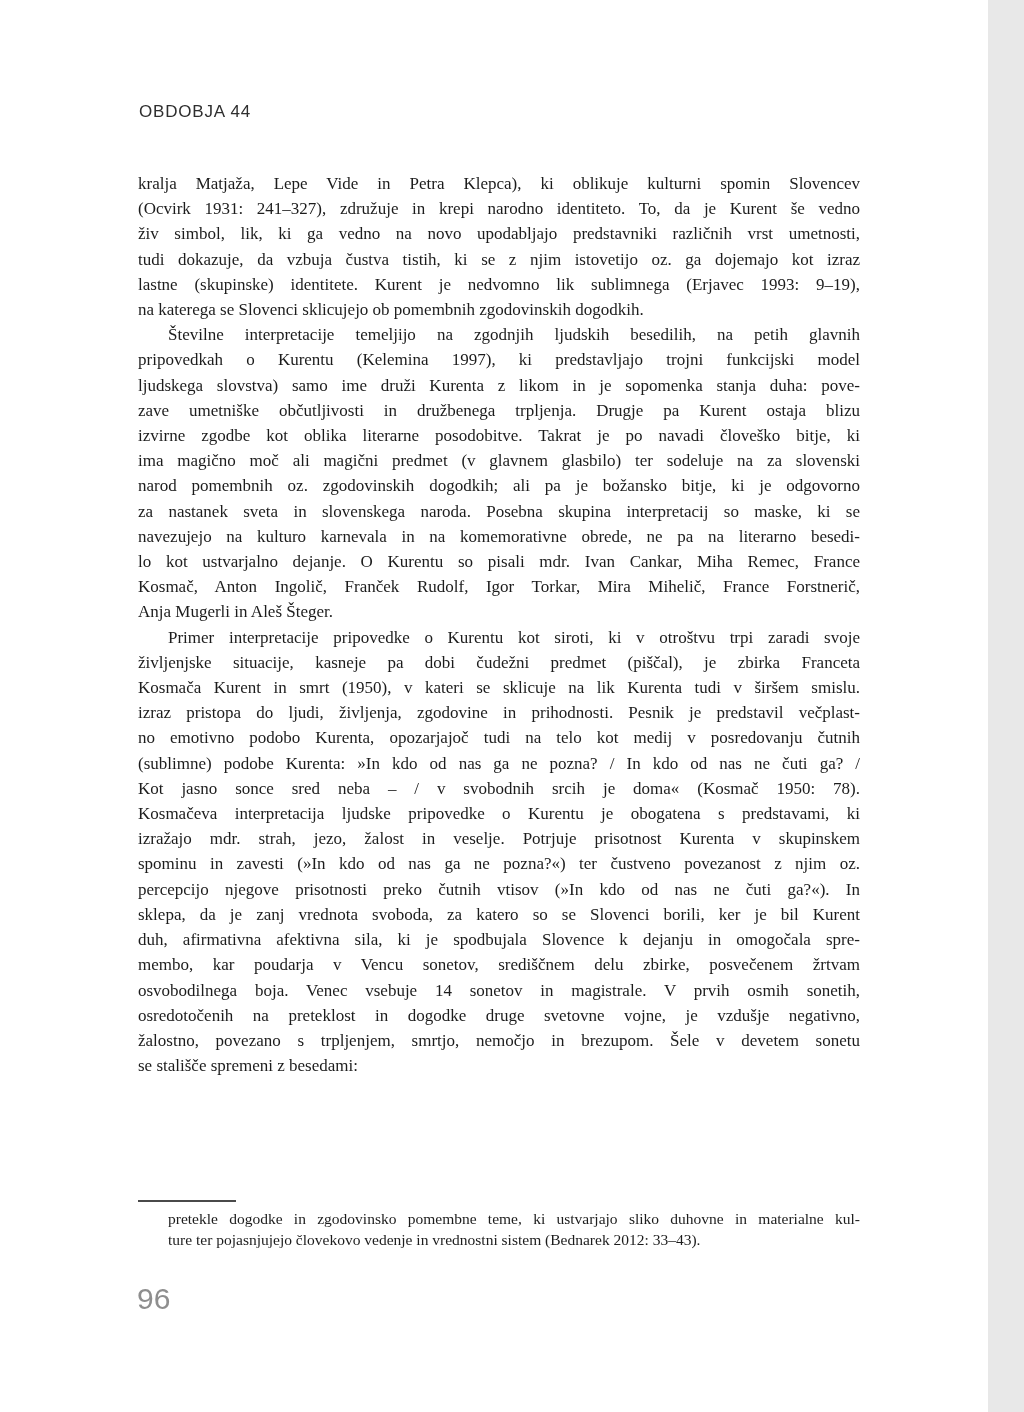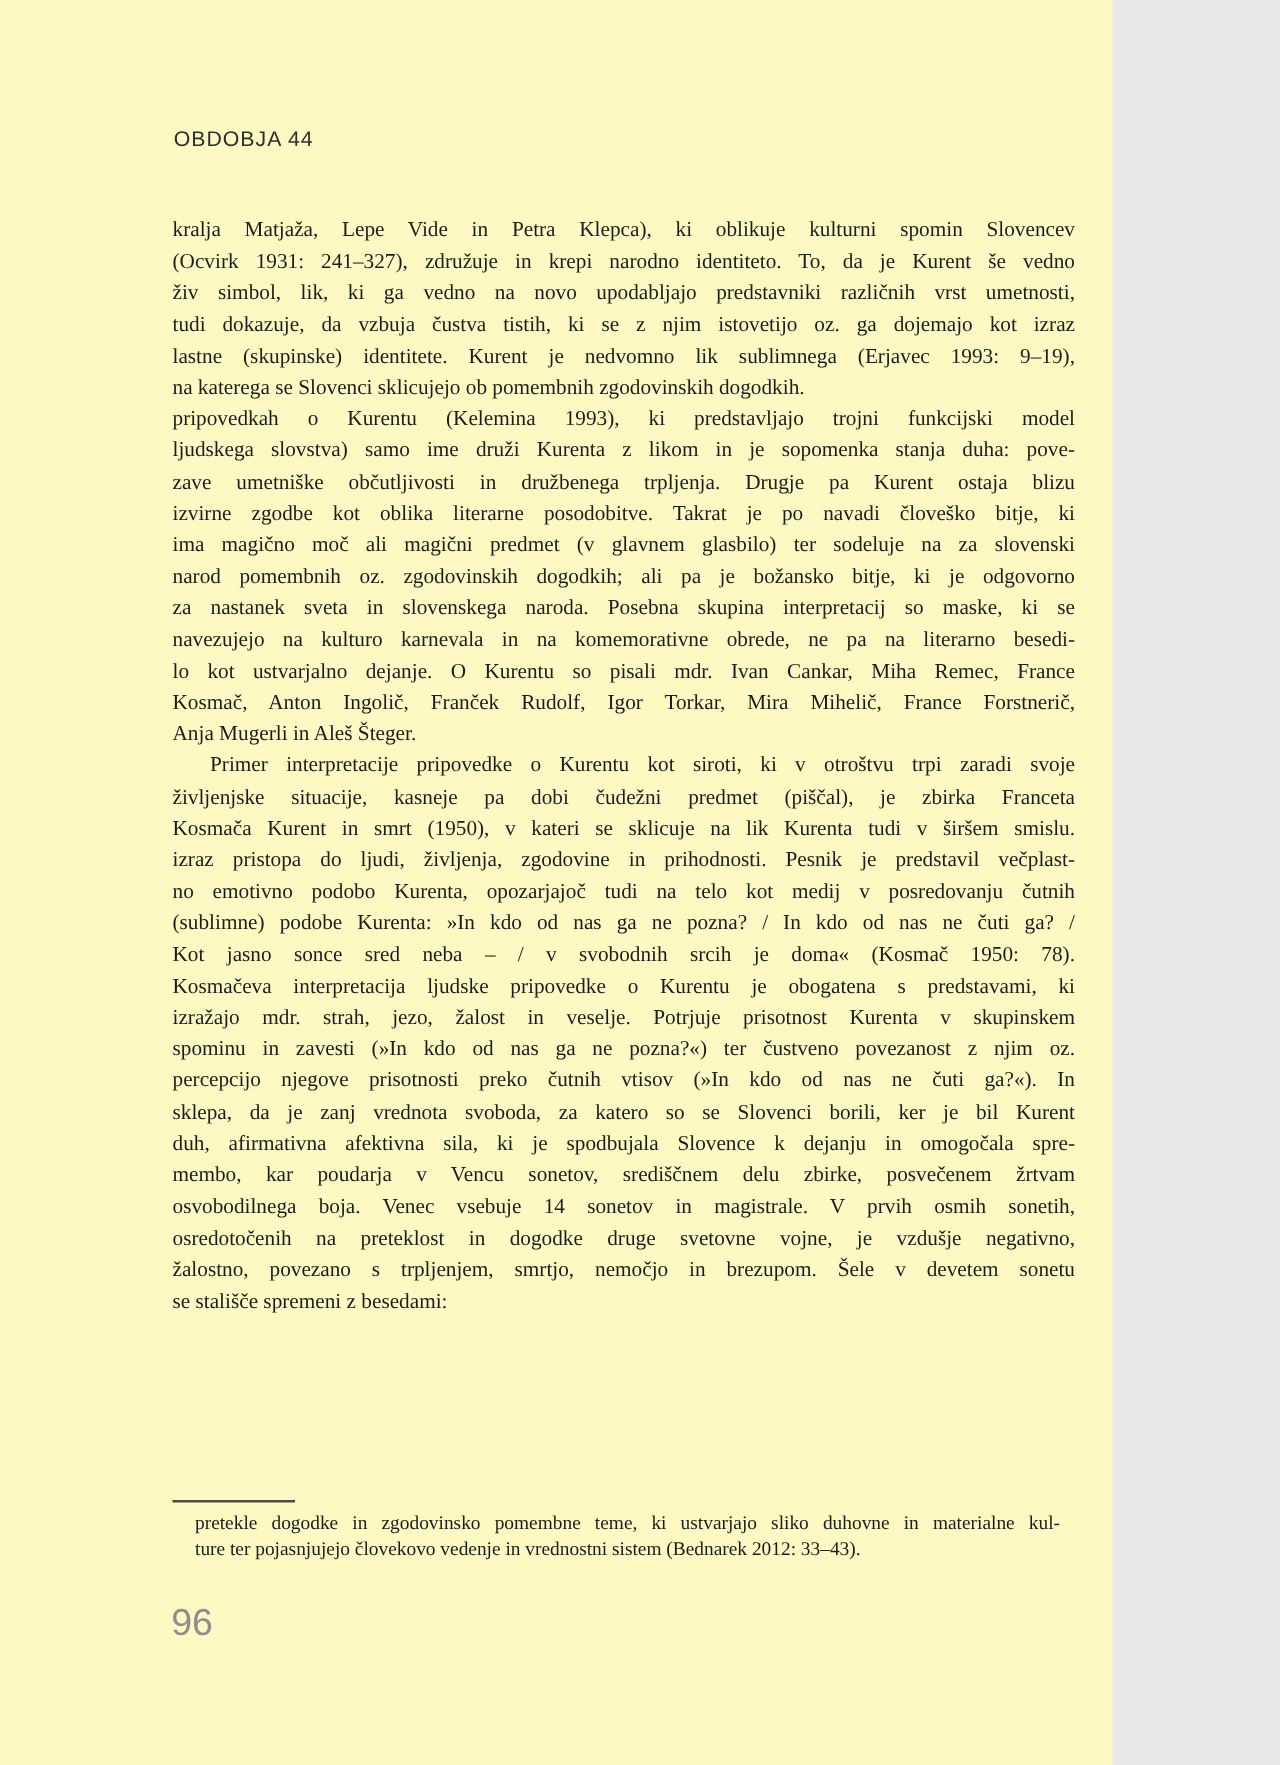--- a/index.html
+++ b/index.html
@@ -2,23 +2,23 @@
 <html><head>
 <meta charset="utf-8">
 <style>
   html, body {
     margin: 0;
     padding: 0;
     background: #e8e8e8;
   }
   .page {
     position: relative;
-    width: 890px;
+    width: 988px;
     height: 1412px;
-    background: #fef9c3;
+    background: #ffffff;
     font-family: "Liberation Serif", serif;
     color: #1c1c1c;
     overflow: hidden;
   }
   .running-header {
     position: absolute;
     left: 139px;
     top: 102px;
     font-family: "Liberation Sans", sans-serif;
     font-size: 17px;
@@ -50,21 +50,21 @@
   .footnote-rule {
     position: absolute;
     left: 138px;
     top: 1200px;
     width: 98px;
     height: 0;
     border-top: 2px solid #4a4a4a;
   }
   .footnote {
     position: absolute;
-    left: 156px;
+    left: 168px;
     top: 1209px;
     width: 692px;
     font-size: 15.5px;
     line-height: 20.5px;
   }
   .page-number {
     position: absolute;
     left: 137px;
     top: 1282px;
     font-family: "Liberation Sans", sans-serif;
@@ -78,21 +78,22 @@
 <div class="page">
   <div class="running-header">OBDOBJA 44</div>
 
   <div class="body-text" id="body-text">
       <div class="tline">kralja Matjaža, Lepe Vide in Petra Klepca), ki oblikuje kulturni spomin Slovencev</div>
       <div class="tline">(Ocvirk 1931: 241–327), združuje in krepi narodno identiteto. To, da je Kurent še vedno</div>
       <div class="tline">živ simbol, lik, ki ga vedno na novo upodabljajo predstavniki različnih vrst umetnosti,</div>
       <div class="tline">tudi dokazuje, da vzbuja čustva tistih, ki se z njim istovetijo oz. ga dojemajo kot izraz</div>
       <div class="tline">lastne (skupinske) identitete. Kurent je nedvomno lik sublimnega (Erjavec 1993: 9–19),</div>
       <div class="tline para-end">na katerega se Slovenci sklicujejo ob pomembnih zgodovinskih dogodkih.</div>
-      <div class="tline">pripovedkah o Kurentu (Kelemina 1993), ki predstavljajo trojni funkcijski model</div>
+      <div class="tline indent">Številne interpretacije temeljijo na zgodnjih ljudskih besedilih, na petih glavnih</div>
+      <div class="tline">pripovedkah o Kurentu (Kelemina 1997), ki predstavljajo trojni funkcijski model</div>
       <div class="tline">ljudskega slovstva) samo ime druži Kurenta z likom in je sopomenka stanja duha: pove-</div>
       <div class="tline">zave umetniške občutljivosti in družbenega trpljenja. Drugje pa Kurent ostaja blizu</div>
       <div class="tline">izvirne zgodbe kot oblika literarne posodobitve. Takrat je po navadi človeško bitje, ki</div>
       <div class="tline">ima magično moč ali magični predmet (v glavnem glasbilo) ter sodeluje na za slovenski</div>
       <div class="tline">narod pomembnih oz. zgodovinskih dogodkih; ali pa je božansko bitje, ki je odgovorno</div>
       <div class="tline">za nastanek sveta in slovenskega naroda. Posebna skupina interpretacij so maske, ki se</div>
       <div class="tline">navezujejo na kulturo karnevala in na komemorativne obrede, ne pa na literarno besedi-</div>
       <div class="tline">lo kot ustvarjalno dejanje. O Kurentu so pisali mdr. Ivan Cankar, Miha Remec, France</div>
       <div class="tline">Kosmač, Anton Ingolič, Franček Rudolf, Igor Torkar, Mira Mihelič, France Forstnerič,</div>
       <div class="tline para-end">Anja Mugerli in Aleš Šteger.</div>

